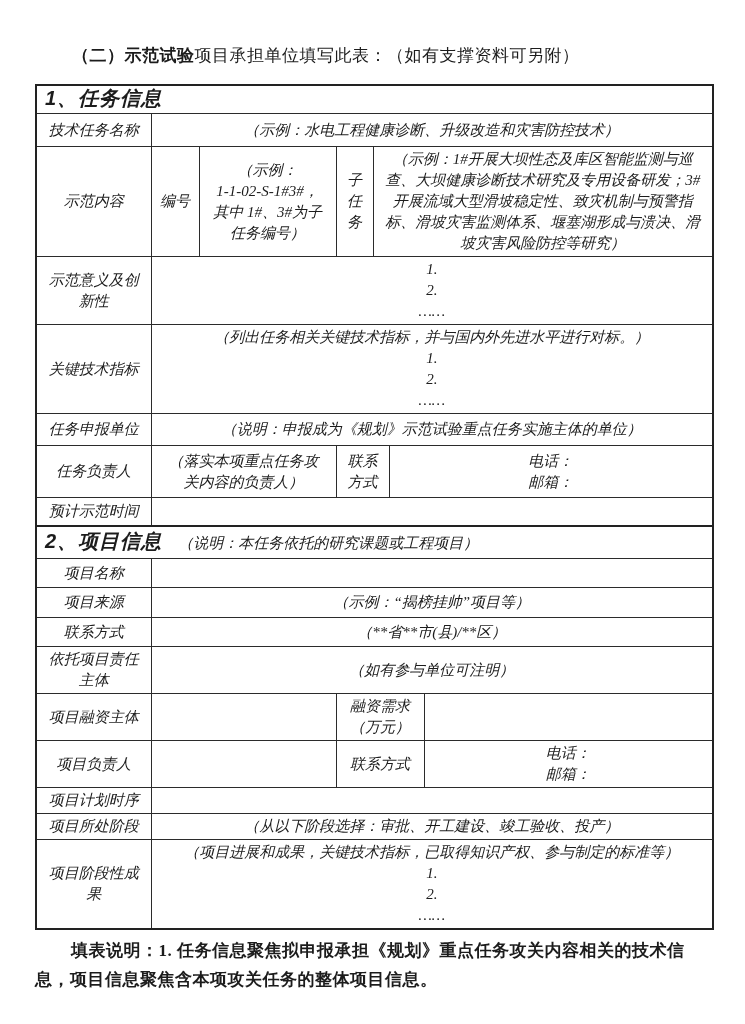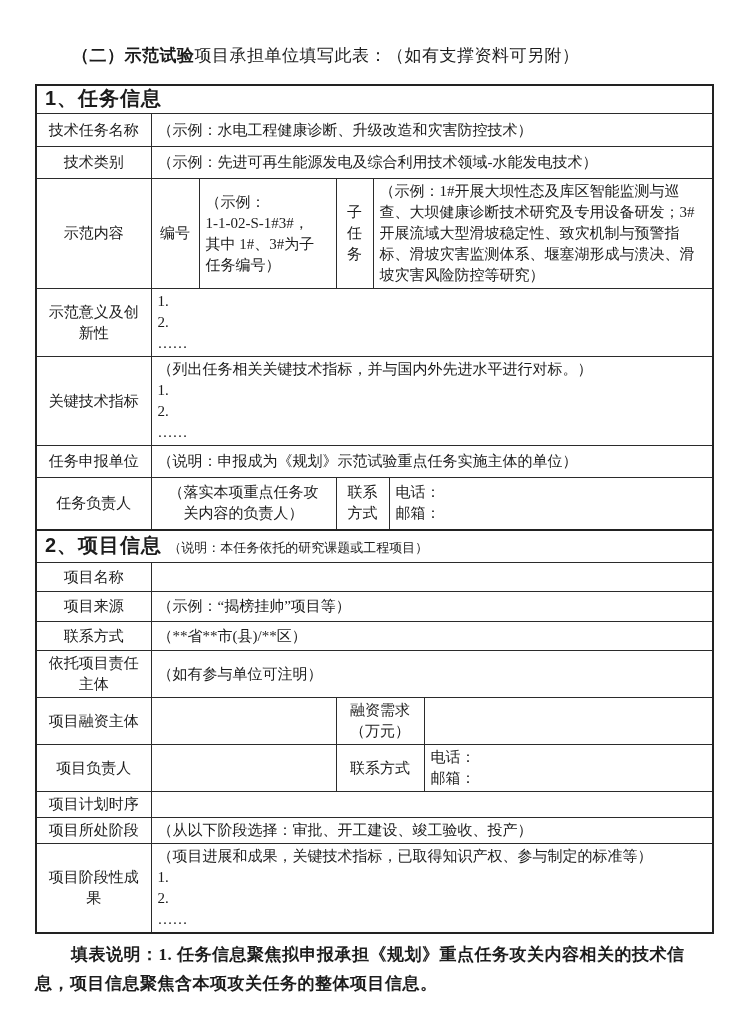--- a/index.html
+++ b/index.html
@@ -27,34 +27,35 @@
     width:677px;
     border:2px solid #222;
   }
   table.form td{
     border:1px solid #2b2b2b;
     font-size:15px;
     line-height:21px;
     padding:2px 6px;
     vertical-align:middle;
     overflow:hidden;
+    font-style:italic;
   }
   td.label{text-align:center;padding:2px 3px;}
-  td.content{text-align:left;}
+  td.content{text-align:center;}
   .pre{white-space:pre-line;}
   .v-top{vertical-align:top;}
 
   tr.sec-row td{padding:2px 8px;vertical-align:middle;}
   .sec-title{
     font-weight:bold;
     font-size:20px;
     font-family:"Liberation Sans","DejaVu Sans",sans-serif;
     letter-spacing:1px;
   }
-  .sec-note{font-size:13px;margin-left:6px;}
+  .sec-note{font-size:15px;margin-left:16px;}
   tr.thick-top td{border-top:2px solid #222;}
 
   
   .h27{height:27px;}.h33{height:33px;}.h32{height:32px;}.h106{height:106px;}
   .h62{height:62px;}.h80{height:80px;}.h52{height:52px;}.h28{height:28px;}
   .h29{height:29px;margin-top:16px;}.h30{height:30px;}.h41{height:41px;}.h42{height:42px;}
   .h43{height:43px;}.h24{height:24px;padding-left:44px;}.h26{height:26px;padding-left:12px;}.h87{height:87px;}
 
   .footer-note{
     margin:6px 28px 0 35px;
@@ -91,24 +92,20 @@
       <td colspan="7">
         <span class="sec-title">1、任务信息</span>
       </td>
     </tr>
 
     <tr class="h33">
       <td class="label">技术任务名称</td>
       <td colspan="6" class="content">（示例：水电工程健康诊断、升级改造和灾害防控技术）</td>
     </tr>
 
-    <tr class="h32">
-      <td class="label">技术类别</td>
-      <td colspan="6" class="content">（示例：先进可再生能源发电及综合利用技术领域-水能发电技术）</td>
-    </tr>
 
     <tr class="h106">
       <td class="label">示范内容</td>
       <td class="label">编号</td>
       <td class="content pre">（示例：
 1-1-02-S-1#3#，
 其中 1#、3#为子
 任务编号）</td>
       <td class="label">子任务</td>
       <td colspan="3" class="content v-top">（示例：1#开展大坝性态及库区智能监测与巡查、大坝健康诊断技术研究及专用设备研发；3#开展流域大型滑坡稳定性、致灾机制与预警指标、滑坡灾害监测体系、堰塞湖形成与溃决、滑坡灾害风险防控等研究）</td>
@@ -138,20 +135,24 @@
     <tr class="h52">
       <td class="label">任务负责人</td>
       <td colspan="2" class="label pre">（落实本项重点任务攻
 关内容的负责人）</td>
       <td colspan="2" class="label pre">联系
 方式</td>
       <td colspan="2" class="content pre">电话：
 邮箱：</td>
     </tr>
 
+    <tr class="h28">
+      <td class="label">预计示范时间</td>
+      <td colspan="6" class="content"></td>
+    </tr>
 
     <tr class="sec-row thick-top h33">
       <td colspan="7">
         <span class="sec-title">2、项目信息</span><span class="sec-note">（说明：本任务依托的研究课题或工程项目）</span>
       </td>
     </tr>
 
     <tr class="h29">
       <td class="label">项目名称</td>
       <td colspan="6" class="content"></td>

